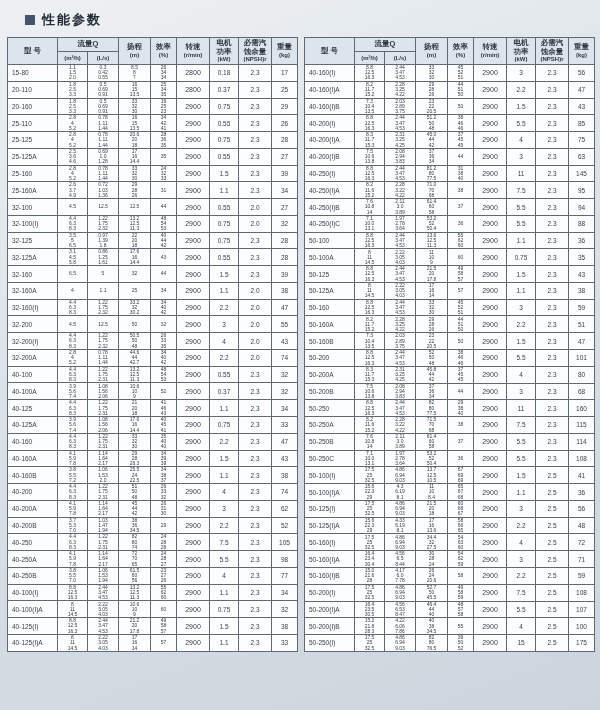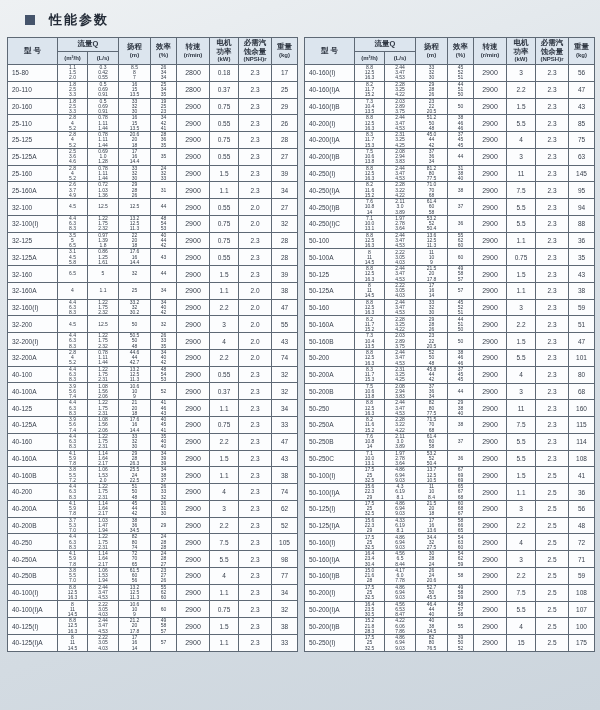--- a/index.html
+++ b/index.html
@@ -3,21 +3,21 @@
 <meta charset="utf-8">
 <style>
   * { box-sizing: border-box; margin: 0; padding: 0; }
   html, body { width: 600px; height: 710px; }
   body {
     font-family: "Liberation Sans", sans-serif;
     background: linear-gradient(160deg, #eef1f3 0%, #dae1e7 45%, #ccd5dd 100%);
     overflow: hidden;
   }
   .page { padding: 6px 7px 0 7px; }
-  .title-row { display: flex; align-items: center; gap: 14px; margin: 5px 0 8px 18px; }
+  .title-row { display: flex; align-items: center; gap: 7px; margin: 5px 0 8px 18px; }
   .bullet { width: 10px; height: 10px; background: var(--bullet, #45546b); }
   .title { font-size: 13px; font-weight: bold; color: var(--title_text, #232b37); letter-spacing: 2px; }
   .tables { display: flex; gap: 6px; }
   table {
     border-collapse: collapse; table-layout: fixed; width: 290px;
     background: var(--row_bg, #fcfdfe);
   }
   th, td { border: 1px solid var(--border, #5e6975); }
   thead th {
     background: var(--header_bg, #dce5ee);

